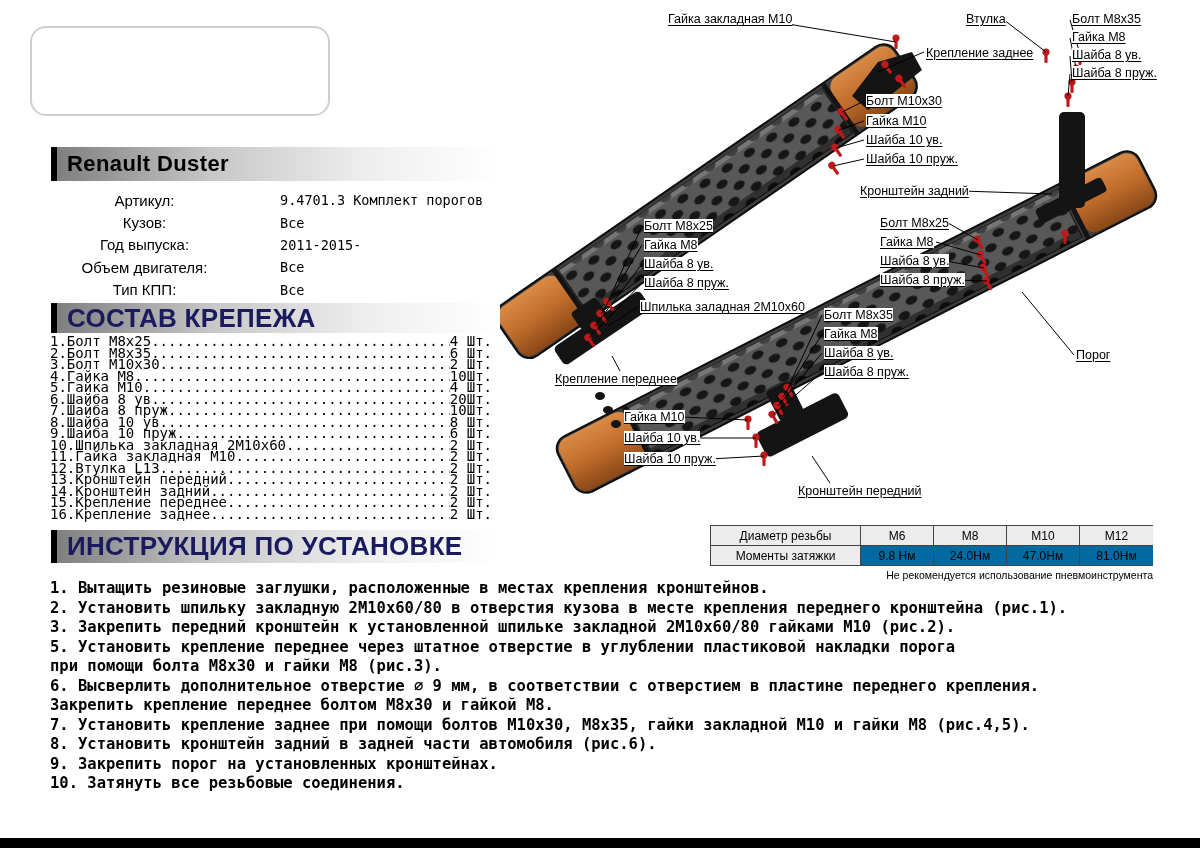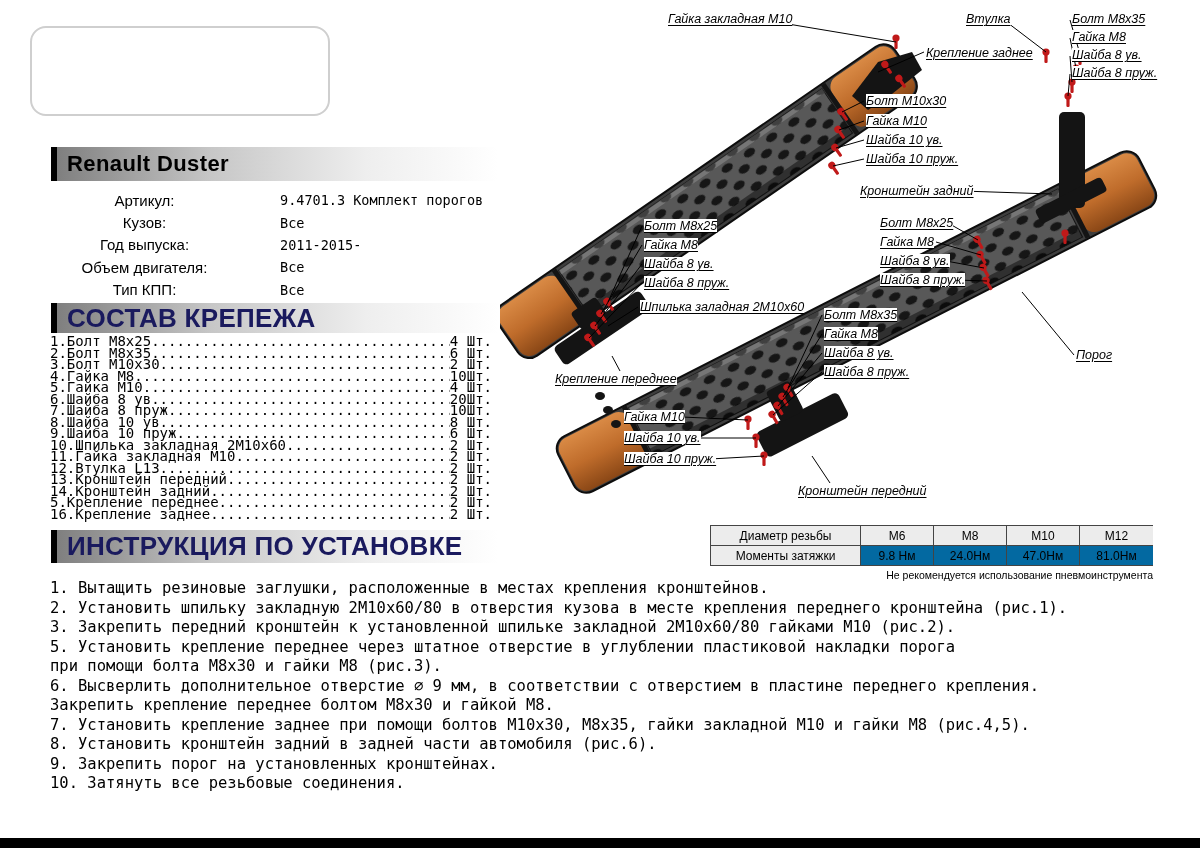--- a/index.html
+++ b/index.html
@@ -29,27 +29,27 @@
 
   .hw-list { position:absolute; left:50px; top:336px; width:442px;
     font-family:"DejaVu Sans Mono", monospace; font-size:14px; }
   .hw-row { display:flex; height:11.5px; line-height:11.5px; white-space:nowrap; }
   .hw-leader { flex:1; overflow:hidden; }
   .hw-leader::after { content:"..................................................................................................."; }
   .hw-qty { width:2ch; flex:none; }
   .hw-unit { flex:none; }
 
   .instructions { position:absolute; left:50px; top:579px; width:1105px;
-    font-family:"DejaVu Sans Mono", monospace; font-size:15.5px; line-height:19.5px; }
+    font-family:"DejaVu Sans Mono", monospace; font-size:15.5px; line-height:19.5px;font-weight:bold; }
   .instr-line { white-space:nowrap; }
 
   .diagram { position:absolute; left:500px; top:0; width:700px; height:525px; }
   .diagram svg { position:absolute; left:0; top:0; }
   .co { position:absolute; font-size:12.5px; white-space:nowrap;
-    text-decoration:underline; text-underline-offset:2px; background:#fff;font-style:italic; }
+    text-decoration:underline; text-underline-offset:2px; background:#fff; }
 
   .torque { position:absolute; left:710px; top:525px; width:443px; }
   .tq-grid { display:grid; grid-template-columns:150px 73px 73px 73px 73px; border:1px solid #444; }
   .tq-cell { border-right:1px solid #444; border-bottom:1px solid #444; height:19px;
     display:flex; align-items:center; justify-content:center; font-size:12px; background:#0369a1; }
   .tq-cell:nth-child(5n) { border-right:none; }
   .tq-cell:nth-child(n+6) { border-bottom:none; }
   .tq-cell:nth-child(-n+5), .tq-cell:nth-child(6) { background:#ececec; }
   .tq-note { margin-top:3px; text-align:right; font-size:10.5px; }
 
@@ -172,21 +172,21 @@
         <span class="hw-qty">2</span>
         <span class="hw-unit">Шт.</span>
       </div>
     <div class="hw-row">
         <span>14.Кронштейн задний</span>
         <span class="hw-leader"></span>
         <span class="hw-qty">2</span>
         <span class="hw-unit">Шт.</span>
       </div>
     <div class="hw-row">
-        <span>5.Крепление переднее</span>
+        <span>15.Крепление переднее</span>
         <span class="hw-leader"></span>
         <span class="hw-qty">2</span>
         <span class="hw-unit">Шт.</span>
       </div>
     <div class="hw-row">
         <span>16.Крепление заднее</span>
         <span class="hw-leader"></span>
         <span class="hw-qty">2</span>
         <span class="hw-unit">Шт.</span>
       </div>

